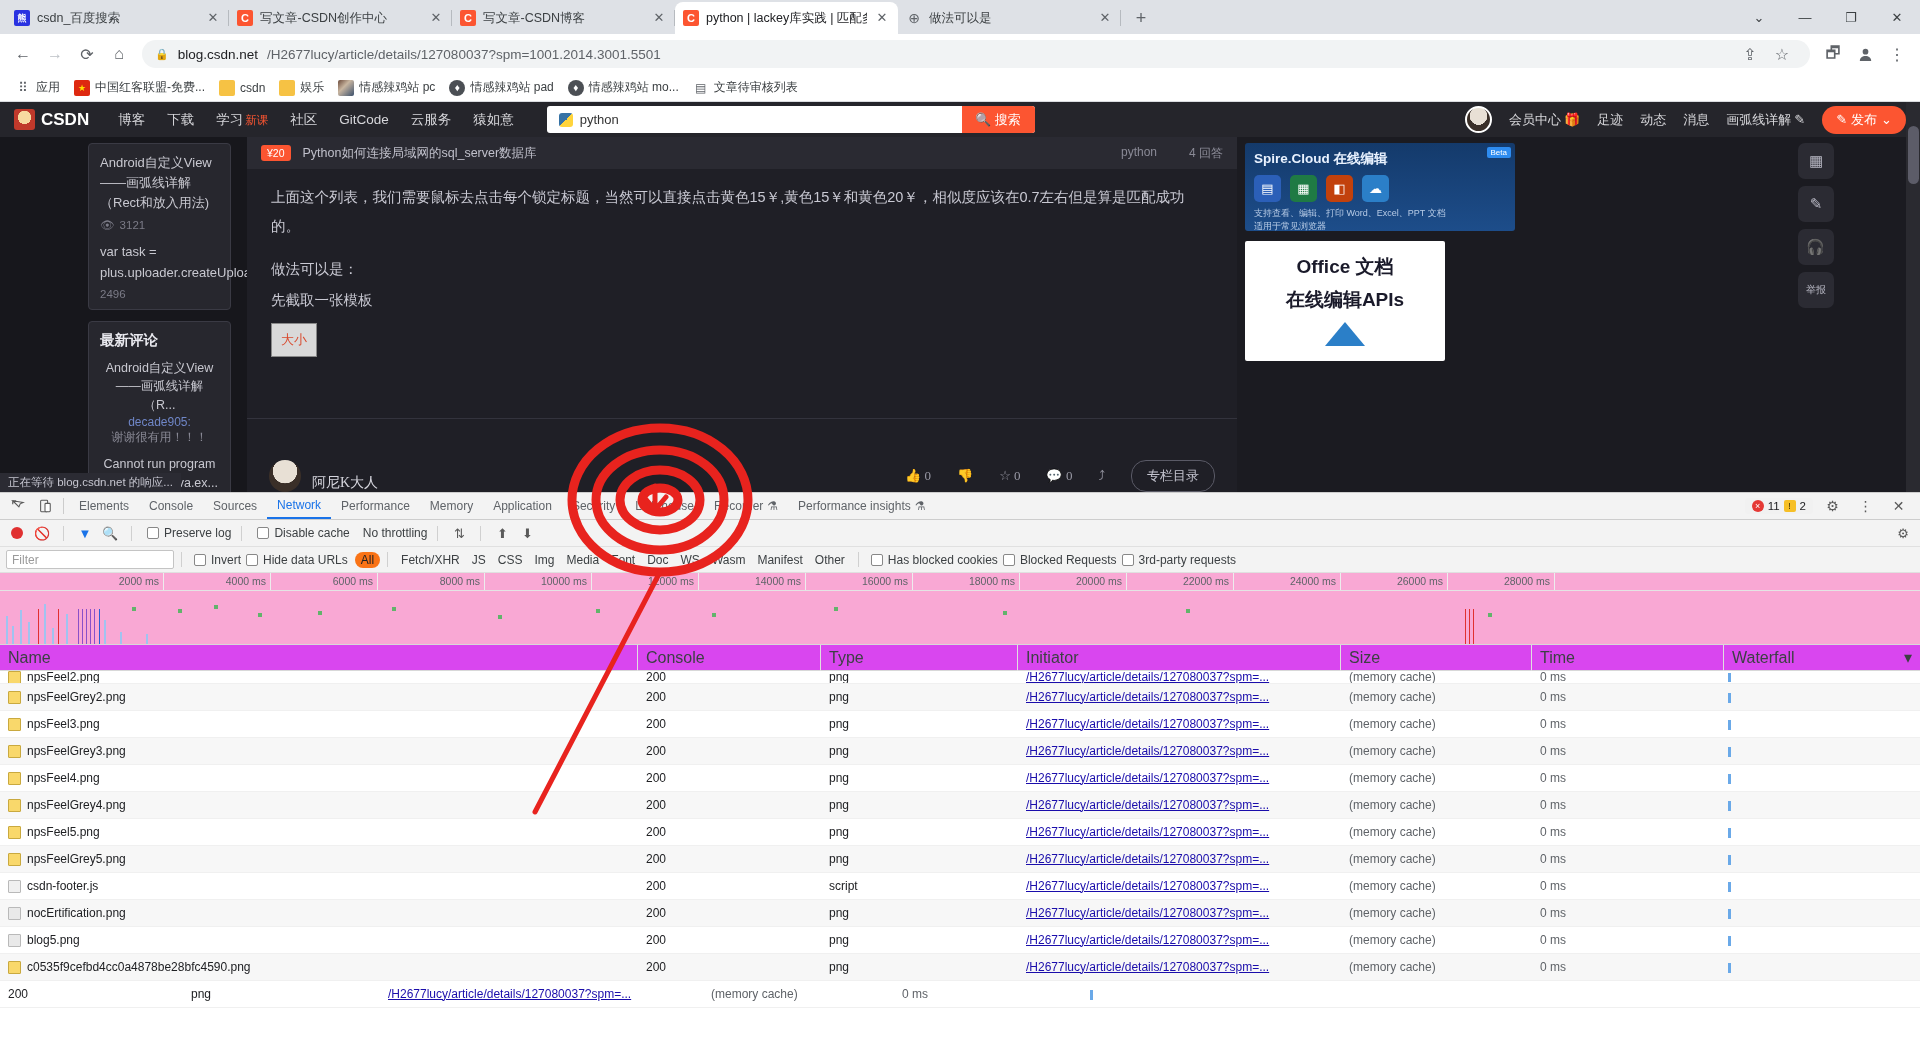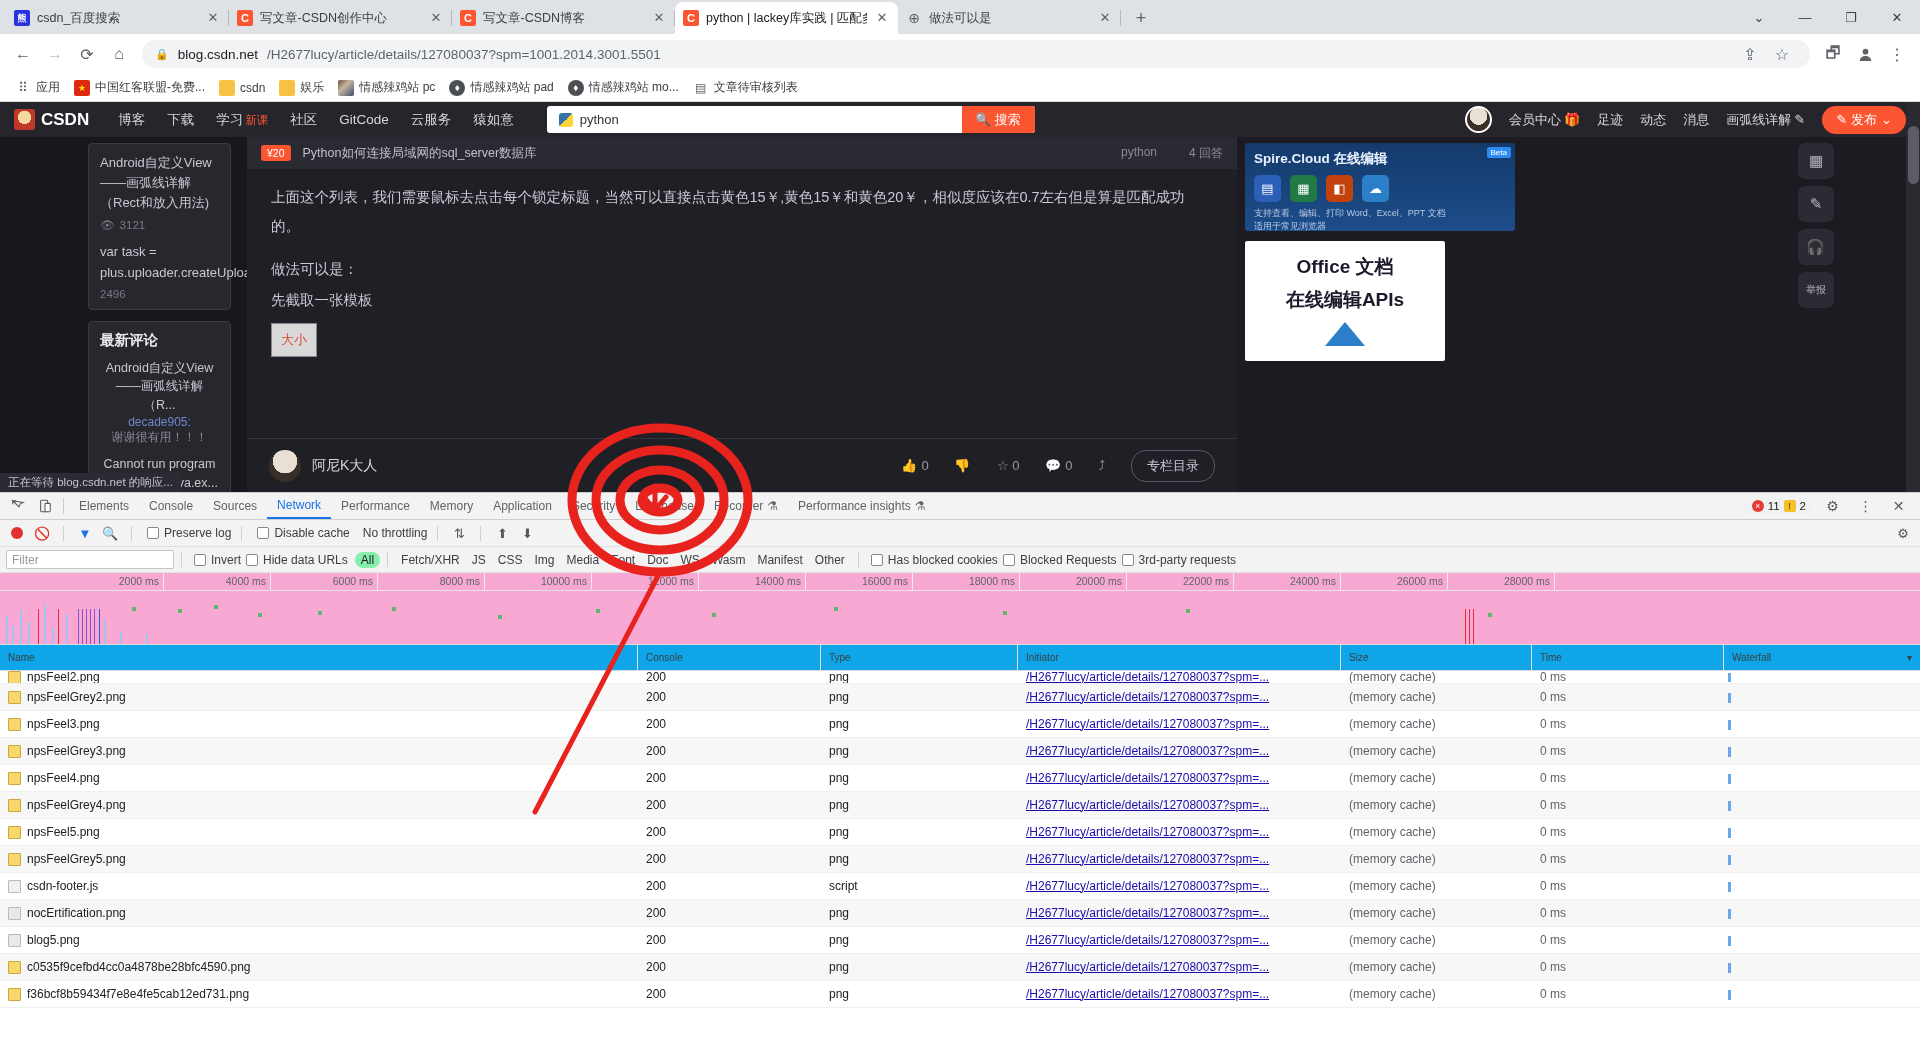--- a/index.html
+++ b/index.html
@@ -99,21 +99,21 @@
   .cm-u i { color:#8a8a96; font-style:normal;}
 
   .mid-col { width:990px; background:#1f1f26; margin-left:4px; position:relative;}
   .qbar { height:32px; background:#2a2a32; display:flex; align-items:center; padding:0 14px; gap:12px; font-size:12.5px; color:#c0c0cb;}
   .qnum { background:#fc5531; color:#fff; font-size:10.5px; border-radius:3px; padding:2px 6px;}
   .qright { margin-left:auto; display:flex; gap:32px; color:#8a8a96; font-size:12px;}
   .watermark1 { text-align:right; padding:3px 18px 0 0; color:#55555f; font-size:15px; font-weight:bold;}
   .art { padding:14px 24px 0 24px; color:#c9c9d3; font-size:14.5px; line-height:2.0;}
   .art p { margin-bottom:14px; }
   .thumb { width:46px; height:34px; background:#d9d9d9; border:1px solid #888; display:flex; align-items:center; justify-content:center; color:#d94a2e; font-size:13px; }
-  .author-bar { position:absolute; bottom:0; left:0; right:0; height:54px; border-top:1px solid #33333d; display:flex; align-items:center; padding:0 22px; gap:11px; }
+  .author-bar { position:absolute; bottom:0; left:0; right:0; height:74px; border-top:1px solid #33333d; display:flex; align-items:flex-end; padding:0 22px; gap:11px;font-family:Liberation Serif, serif; }
   .av2 { width:32px; height:32px; border-radius:50%; background:radial-gradient(circle at 50% 35%, #e8e0d5 0 46%, #3a2f28 47% 100%);}
   .an { color:#d6d6de; font-size:14px;}
   .acts { margin-left:auto; display:flex; align-items:center; gap:26px; color:#9a9aa6; font-size:13px;}
   .catalog-btn { border:1px solid #5a5a66; border-radius:15px; padding:6px 15px; color:#c5c5d0; font-size:13px;}
 
   .right-col { width:auto; flex:1; background:#1b1b21; position:relative; padding:6px 0 0 8px;}
   .promo1 { width:270px; height:88px; background:linear-gradient(180deg,#143a6b,#1d4d8a); border-radius:3px; padding:7px 9px; color:#fff; position:relative; overflow:hidden;}
   .promo1 h4 { font-size:13.5px; font-weight:bold; color:#e9f2ff;}
   .icons-row { display:flex; gap:9px; margin:7px 0 5px 0;}
   .pic { width:27px; height:27px; border-radius:5px; display:flex; align-items:center; justify-content:center; font-size:13px; color:#fff;}
@@ -144,35 +144,35 @@
   .dt-toolbar { height:27px; background:#f3f3f3; display:flex; align-items:center; border-bottom:1px solid #e0e0e0; padding:0 6px; gap:3px; font-size:12px; color:#3c4043;}
   .rec-dot { width:12px; height:12px; border-radius:50%; background:#e03030; flex:none; margin:0 5px;}
   .tb-sm { width:22px; height:22px; display:flex; align-items:center; justify-content:center; color:#5a5a5a; font-size:13px;}
   .cbx { display:flex; align-items:center; gap:5px; margin-left:5px; white-space:nowrap;}
   .box { width:12px; height:12px; border:1px solid #888; background:#fff; border-radius:2px; flex:none;}
   .vline { width:1px; height:15px; background:#d0d0d0; margin:0 7px;}
 
   .dt-filter { height:26px; background:#f3f3f3; display:flex; align-items:center; border-bottom:1px solid #e0e0e0; padding:0 6px; gap:0; font-size:12px; color:#3c4043;}
   .finput { width:168px; height:19px; border:1px solid #c4c4c4; border-radius:2px; background:#fff; font-size:12px; color:#9a9a9a; padding:0 5px; line-height:19px;}
   .ftype { padding:1px 6px; border-radius:9px; font-size:12px; white-space:nowrap;}
-  .ftype.on { background:#86efac; color:#202124;}
+  .ftype.on { background:#f97316; color:#202124;}
 
   .overview { height:72px; background:#f9a8d4; border-bottom:1px solid #d8d8d8; position:relative; overflow:hidden;}
   .ruler { height:18px; position:relative; border-bottom:1px solid #e4e4e4;}
   .rtick { position:absolute; top:2px; font-size:10.5px; color:#5f6368; transform:translateX(-100%); padding-right:4px;}
   .rline { position:absolute; top:0; bottom:0; width:1px; background:#ededed;}
   .ovcanvas { position:absolute; left:0; right:0; top:18px; bottom:0;}
   .bar { position:absolute; bottom:0; width:2px; background:#a0c3f0;}
   .vred { position:absolute; top:18px; bottom:0; width:1px; background:#e03030;}
   .vblue { position:absolute; top:18px; bottom:0; width:1px; background:#2a5fd6;}
   .vpurp { position:absolute; top:18px; bottom:0; width:1px; background:#8a50c8;}
   .greendot { position:absolute; width:4px; height:4px; background:#62b36b;}
 
   
-  .tbl-head { height:26px; background:#0ea5e9; border-bottom:1px solid #d8d8d8; display:flex; align-items:center; font-size:10px; color:#3c4043;}
+  .tbl-head { height:26px; background:#d946ef; border-bottom:1px solid #d8d8d8; display:flex; align-items:center; font-size:16px; color:#3c4043;}
   .th { padding:0 8px; border-right:1px solid #e0e0e0; height:26px; line-height:26px; overflow:hidden; white-space:nowrap;}
   .tbl-body { flex:1; overflow:hidden; position:relative;}
   .trow { height:27px; display:flex; align-items:center; font-size:12px; color:#202124; border-bottom:1px solid #f0f0f0;}
   .trow:nth-child(even) { background:#f7f7f7; }
   .td { padding:0 8px; height:27px; line-height:27px; overflow:hidden; white-space:nowrap; display:flex; align-items:center; gap:6px;}
   .fico { width:13px; height:13px; flex:none; border:1px solid #b9b9b9; background:#fff; border-radius:1px; position:relative;}
   .fico.img { background:#f9d86b; border-color:#c9a93f;}
   .fico.js { background:#f0f0f0;}
   .fico.doc { background:#e9e9e9;}
   .link { color:#1a0dab; text-decoration:underline; }
@@ -839,24 +839,20 @@
             <span class="link">/H2677lucy/article/details/127080037?spm=...</span>
           </div>
         <div class="td muted" style="width:191px">(memory cache)</div>
         <div class="td muted" style="width:192px">0 ms</div>
         <div class="wf">
             <span class="wfbar" style="left:4px"></span>
           </div>
       </div>
 
       <div class="trow">
-        <div class="td" style="width:638px">
-            <span class="fico img"></span>
-            <span>f36bcf8b59434f7e8e4fe5cab12ed731.png</span>
-          </div>
         <div class="td" style="width:183px">200</div>
         <div class="td" style="width:197px">png</div>
         <div class="td" style="width:323px">
             <span class="link">/H2677lucy/article/details/127080037?spm=...</span>
           </div>
         <div class="td muted" style="width:191px">(memory cache)</div>
         <div class="td muted" style="width:192px">0 ms</div>
         <div class="wf">
             <span class="wfbar" style="left:4px"></span>
           </div>

